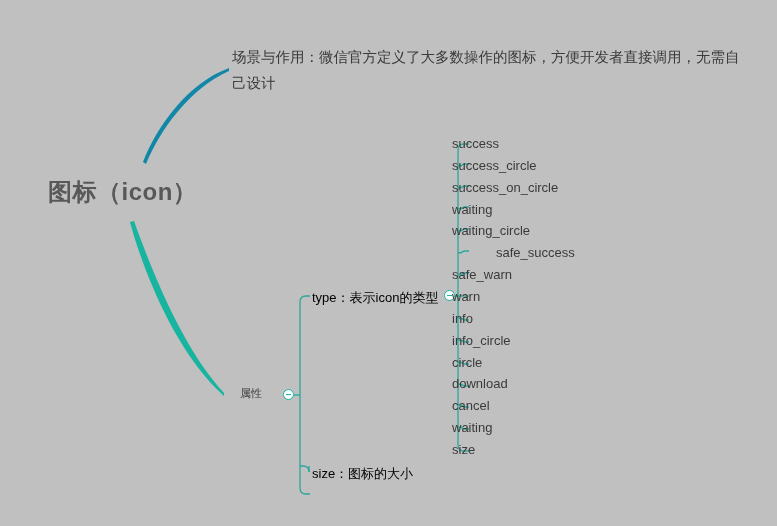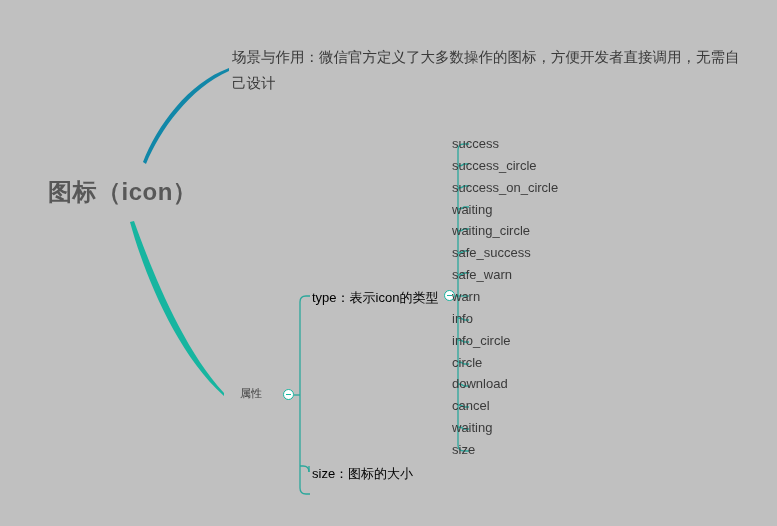--- a/index.html
+++ b/index.html
@@ -149,21 +149,21 @@
 
   <div class="sub-node" id="size-node">size：图标的大小</div>
 
 
   <div id="leaf-list">
       <div class="leaf" style="top: 136px;">success</div>
       <div class="leaf" style="top: 157.85px;">success_circle</div>
       <div class="leaf" style="top: 179.7px;">success_on_circle</div>
       <div class="leaf" style="top: 201.55px;">waiting</div>
       <div class="leaf" style="top: 223.4px;">waiting_circle</div>
-      <div class="leaf" style="top: 245.25px;">safe_success</div>
+      <div class="leaf" style="top: 245.25px; margin-left: 44px;">safe_success</div>
       <div class="leaf" style="top: 267.1px;">safe_warn</div>
       <div class="leaf" style="top: 288.95px;">warn</div>
       <div class="leaf" style="top: 310.8px;">info</div>
       <div class="leaf" style="top: 332.65px;">info_circle</div>
       <div class="leaf" style="top: 354.5px; text-align: right;">circle</div>
       <div class="leaf" style="top: 376.35px;">download</div>
       <div class="leaf" style="top: 398.2px;">cancel</div>
       <div class="leaf" style="top: 420.05px;">waiting</div>
       <div class="leaf" style="top: 441.9px;">size</div>
     </div>

